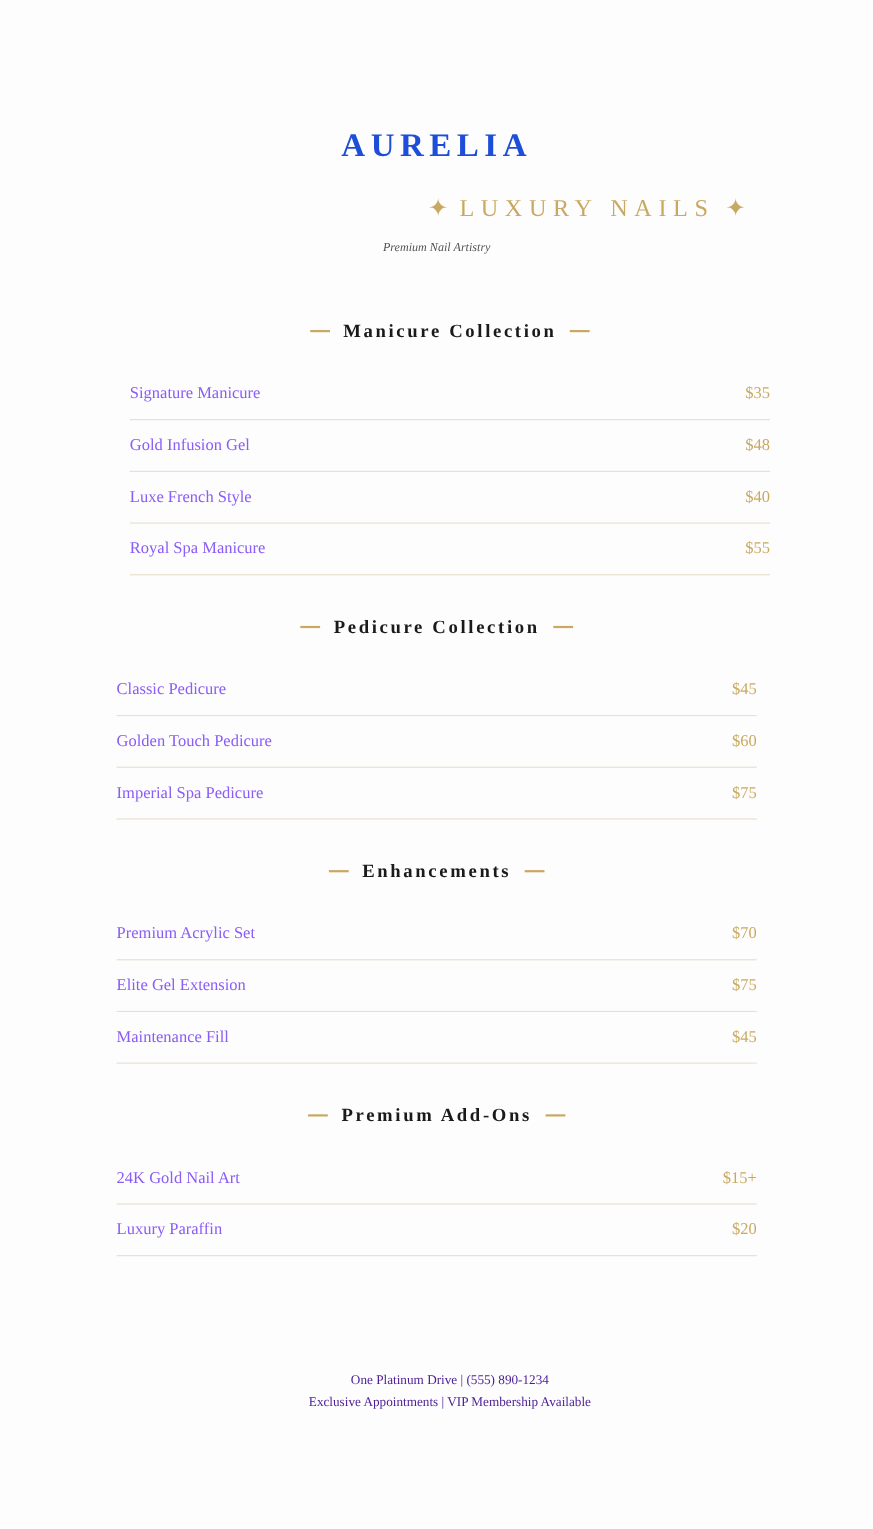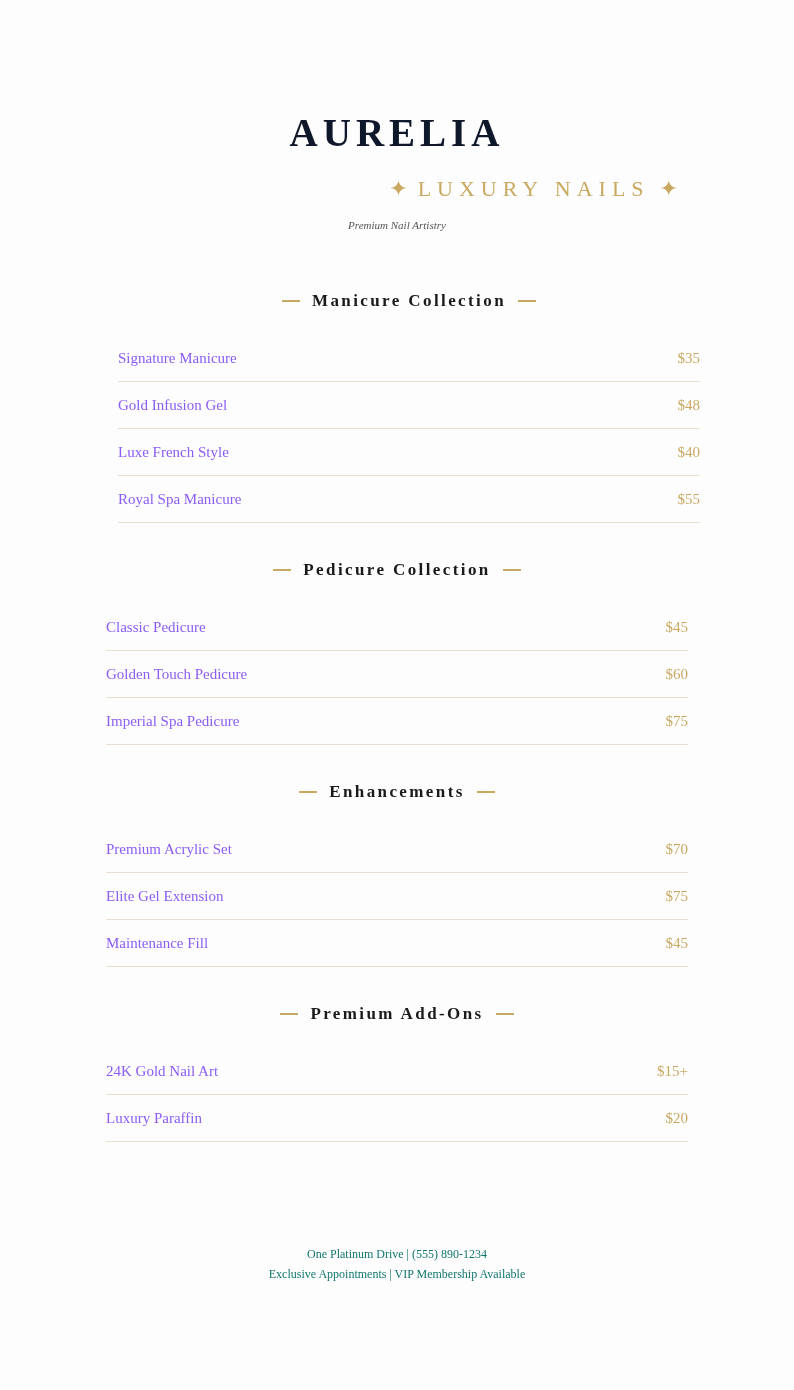--- a/index.html
+++ b/index.html
@@ -7,22 +7,22 @@
       width: 794px; height: 1390px;
       background: #fdfdfd;
       font-family: "Liberation Serif", "DejaVu Serif", serif;
       color: #1a1a1a;
       position: relative;
       overflow: hidden;
     }
     .page { position: absolute; left: 106px; top: 0; width: 582px; }
     .brand {
       position: absolute; top: 112px; left: 0; width: 582px;
-      text-align: center; font-size: 39px; font-weight: bold;
-      letter-spacing: 5px; color: #0f172a; line-height: 42px;
+      text-align: center; font-size: 30px; font-weight: bold;
+      letter-spacing: 5px; color: #1d4ed8; line-height: 42px;
     }
     .subtitle {
       position: absolute; top: 174px; left: 0; width: 582px;
       text-align: right; font-size: 22px; color: #c9a961;
       letter-spacing: 6px; line-height: 30px;
     }
     .subtitle .star { font-size: 22px; letter-spacing: 0; margin: 0 10px; }
     .tagline {
       position: absolute; top: 219px; left: 0; width: 582px;
       text-align: center; font-size: 11px; font-style: italic; color: #555;
@@ -39,22 +39,22 @@
     }
     .items { margin-top: 22px; }
     .item {
       display: flex; justify-content: space-between; align-items: center;
       height: 46px; border-bottom: 1px solid #e8dfcc;
       font-size: 15px;
     }
     .item .name { color: #8b5cf6; }
     .item .price { color: #c9a961; font-weight: normal; }
     .footer {
-      position: absolute; top: 1244px; left: 0; width: 582px;
-      text-align: center; font-size: 12px; color: #0f766e; line-height: 20px;
+      position: absolute; top: 1244px; left: 12px; width: 582px;
+      text-align: center; font-size: 12px; color: #4c1d95; line-height: 20px;
     }
   </style>
 </head>
 <body>
 
 <div class="page">
   <div class="brand">AURELIA</div>
   <div class="subtitle">
     <span class="star">✦</span><span>LUXURY NAILS</span><span class="star">✦</span>
   </div>

